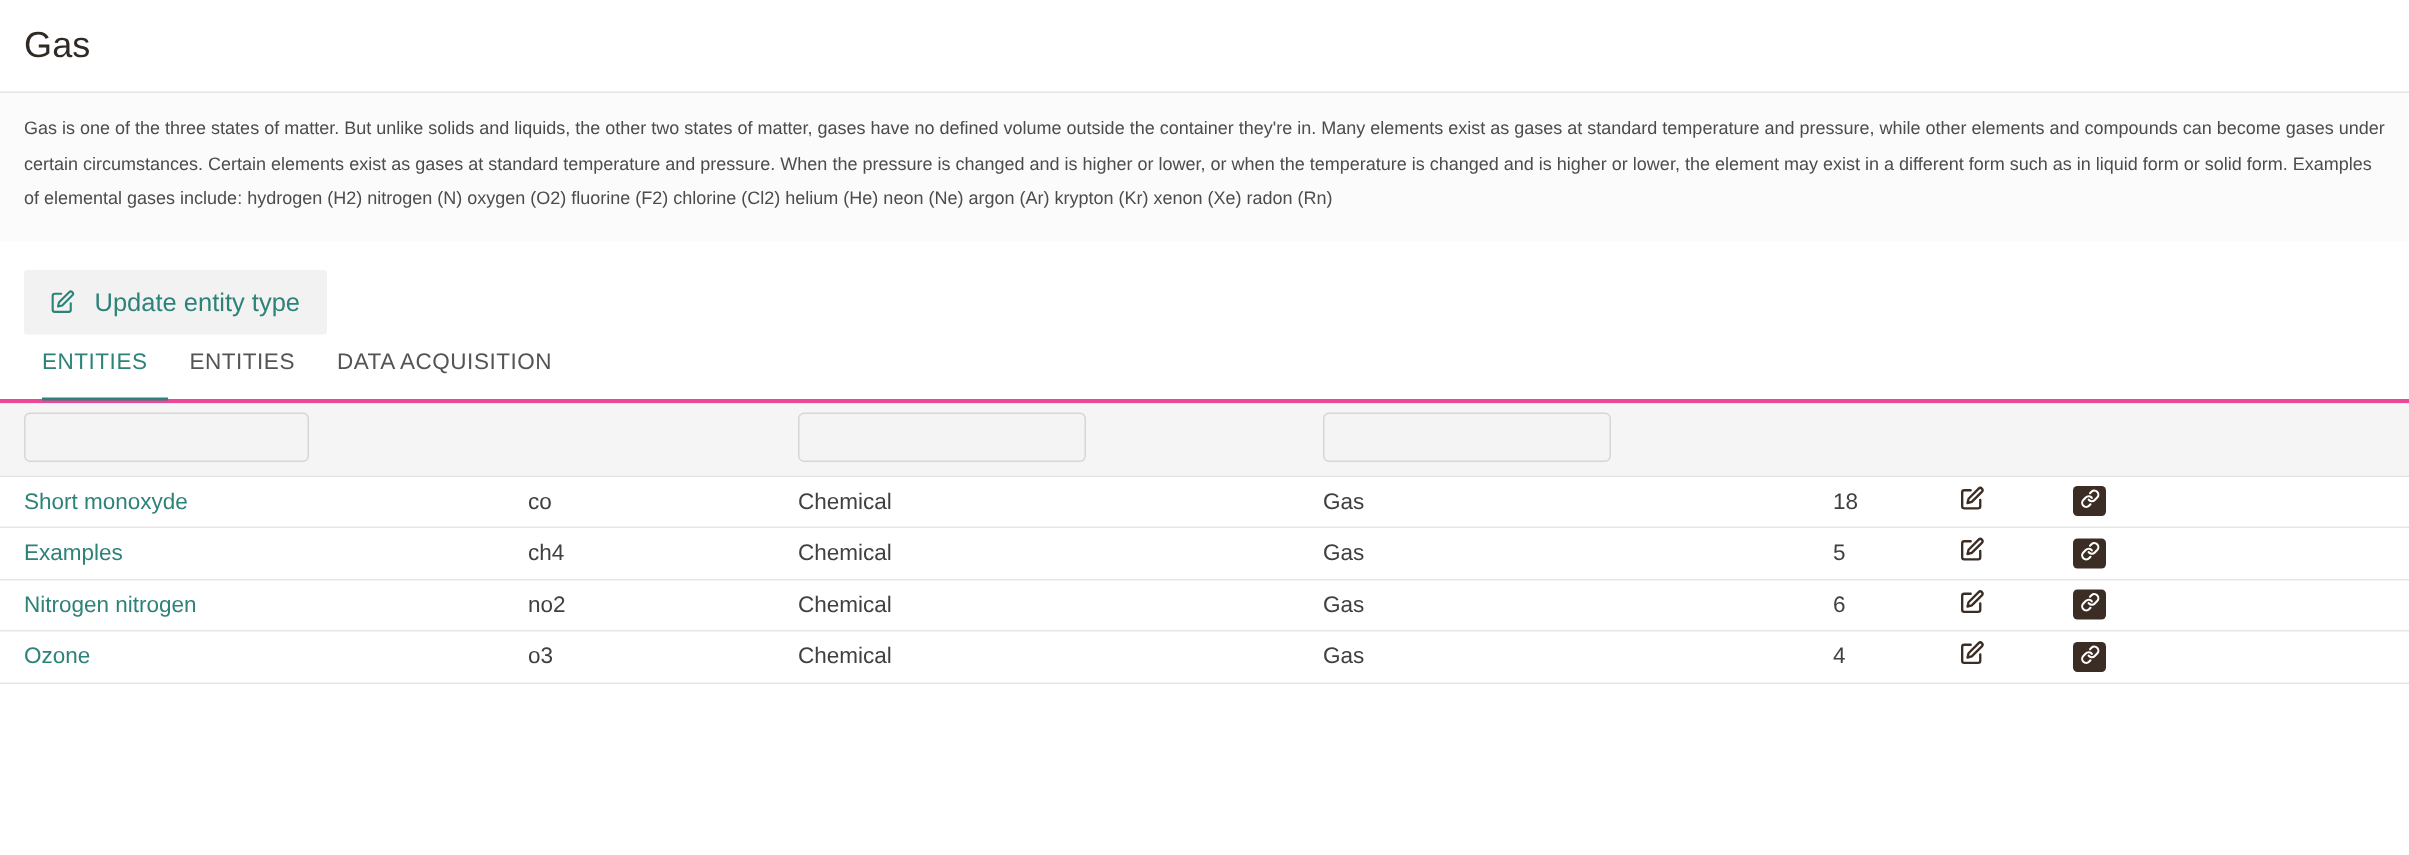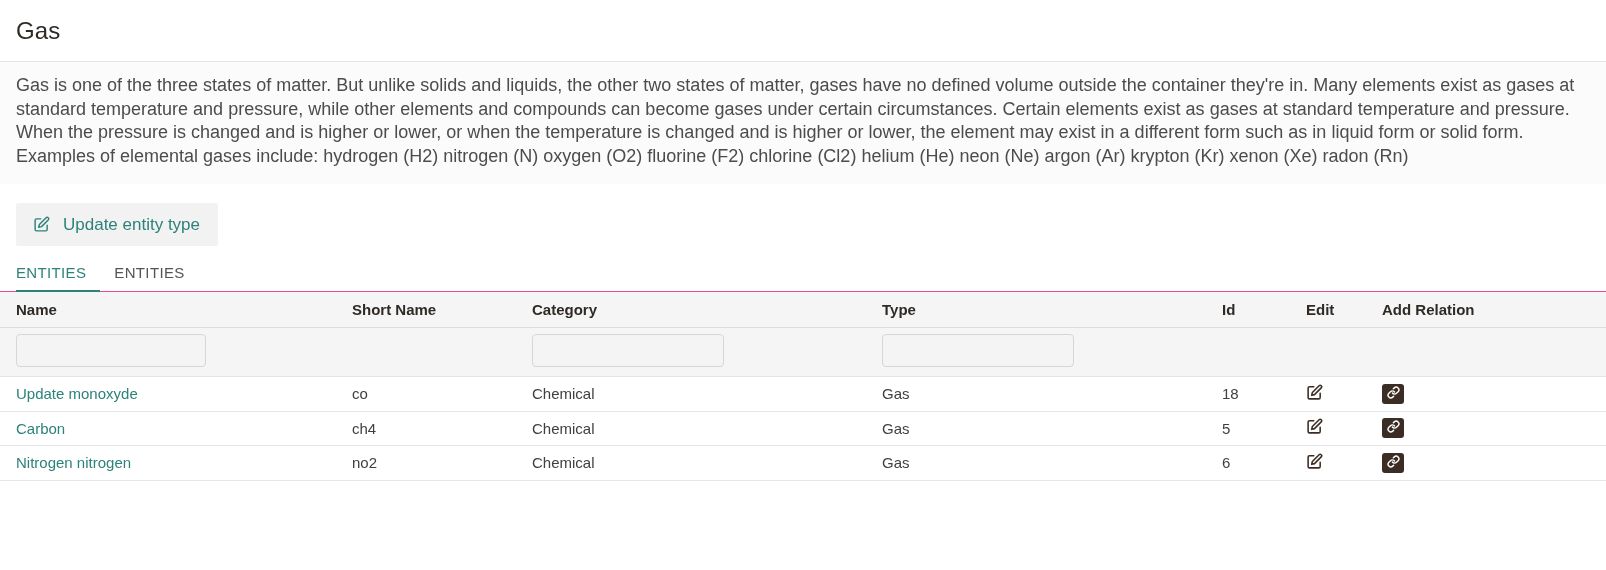--- a/index.html
+++ b/index.html
@@ -30,21 +30,21 @@
     letter-spacing: .1px;
   }
 
   
   .description-panel {
     background: #fbfbfb;
     padding: 12px 16px 16px 16px;
     border-bottom: 1px solid #ffffff;
   }
   .description-text {
-    font-size: 18px;
+    font-size: 12px;
     line-height: 23.5px;
     color: #4c4c4c;
     max-width: 1578px;
     text-align: left;
   }
 
   
   .action-bar {
     padding: 18px 16px 10px 16px;
     background: #ffffff;
@@ -61,23 +61,22 @@
     font-size: 17px;
     color: #2d8279;
     cursor: pointer;
     line-height: 1;
   }
   .btn-update svg { display: block; }
 
   
   .tabs {
     display: flex;
-    align-items: flex-end;
-    padding: 0 16px;
-    border-bottom: 1px solid #ec4899;
+    padding: 0 28px;
+    border-bottom: 3px solid #ec4899;
     background: #ffffff;
     height: 36px;
     gap: 0;
   }
   .tab {
     font-size: 15px;
     letter-spacing: .35px;
     color: #545454;
     padding: 0 14px 9px 14px;
     cursor: pointer;
@@ -200,64 +199,56 @@
         <path d="M18.5 2.5a2.12 2.12 0 0 1 3 3L12 15l-4 1 1-4 9.5-9.5z"></path>
       </svg>
     </span>
     <span>Update entity type</span>
   </button>
 </div>
 
 <div class="tabs">
   <div class="tab active">ENTITIES</div>
   <div class="tab">ENTITIES</div>
+  <div class="tab">DATA ACQUISITION</div>
 </div>
 
 <div class="table-wrap">
   <table class="entities">
     <colgroup>
       <col class="col-name">
         <col class="col-short">
         <col class="col-cat">
         <col class="col-type">
       <col class="col-id">
         <col class="col-edit">
         <col class="col-rel">
     </colgroup>
     <thead>
-      <tr>
-        <th>Name</th>
-        <th>Short Name</th>
-        <th>Category</th>
-        <th>Type</th>
-        <th>Id</th>
-        <th>Edit</th>
-        <th>Add Relation</th>
-      </tr>
       <tr class="filter-row">
         <td>
           <input class="filter-input" type="text" placeholder="" style="">
         </td>
         <td></td>
         <td>
           <input class="filter-input wide" type="text" placeholder="" style="">
         </td>
         <td>
           <input class="filter-input wide" type="text" placeholder="" style="">
         </td>
         <td></td>
         <td></td>
         <td></td>
       </tr>
     </thead>
     <tbody>
 
       <tr>
         <td>
-          <a class="entity-link">Update monoxyde</a>
+          <a class="entity-link">Short monoxyde</a>
         </td>
         <td>co</td>
         <td>Chemical</td>
         <td>Gas</td>
         <td class="cell-id">18</td>
         <td>
           <button class="btn-edit">
             <span>
               <svg width="17" height="17" viewBox="0 0 24 24" fill="none" stroke="#3b2d24" stroke-width="2.2" stroke-linecap="round" stroke-linejoin="round">
                 <path d="M20 13v6a2 2 0 0 1-2 2H5a2 2 0 0 1-2-2V6a2 2 0 0 1 2-2h6"></path>
@@ -273,21 +264,21 @@
                 <path d="M10 13a5 5 0 0 0 7.54.54l3-3a5 5 0 0 0-7.07-7.07l-1.72 1.71"></path>
                 <path d="M14 11a5 5 0 0 0-7.54-.54l-3 3a5 5 0 0 0 7.07 7.07l1.71-1.71"></path>
               </svg>
             </span>
           </button>
         </td>
       </tr>
 
       <tr>
         <td>
-          <a class="entity-link">Carbon</a>
+          <a class="entity-link">Examples</a>
         </td>
         <td>ch4</td>
         <td>Chemical</td>
         <td>Gas</td>
         <td class="cell-id">5</td>
         <td>
           <button class="btn-edit">
             <span>
               <svg width="17" height="17" viewBox="0 0 24 24" fill="none" stroke="#3b2d24" stroke-width="2.2" stroke-linecap="round" stroke-linejoin="round">
                 <path d="M20 13v6a2 2 0 0 1-2 2H5a2 2 0 0 1-2-2V6a2 2 0 0 1 2-2h6"></path>
@@ -331,16 +322,45 @@
             <span>
               <svg width="13" height="13" viewBox="0 0 24 24" fill="none" stroke="#ffffff" stroke-width="2.6" stroke-linecap="round" stroke-linejoin="round">
                 <path d="M10 13a5 5 0 0 0 7.54.54l3-3a5 5 0 0 0-7.07-7.07l-1.72 1.71"></path>
                 <path d="M14 11a5 5 0 0 0-7.54-.54l-3 3a5 5 0 0 0 7.07 7.07l1.71-1.71"></path>
               </svg>
             </span>
           </button>
         </td>
       </tr>
 
+      <tr>
+        <td>
+          <a class="entity-link">Ozone</a>
+        </td>
+        <td>o3</td>
+        <td>Chemical</td>
+        <td>Gas</td>
+        <td class="cell-id">4</td>
+        <td>
+          <button class="btn-edit">
+            <span>
+              <svg width="17" height="17" viewBox="0 0 24 24" fill="none" stroke="#3b2d24" stroke-width="2.2" stroke-linecap="round" stroke-linejoin="round">
+                <path d="M20 13v6a2 2 0 0 1-2 2H5a2 2 0 0 1-2-2V6a2 2 0 0 1 2-2h6"></path>
+                <path d="M18.5 2.5a2.12 2.12 0 0 1 3 3L12 15l-4 1 1-4 9.5-9.5z"></path>
+              </svg>
+            </span>
+          </button>
+        </td>
+        <td>
+          <button class="btn-relation">
+            <span>
+              <svg width="13" height="13" viewBox="0 0 24 24" fill="none" stroke="#ffffff" stroke-width="2.6" stroke-linecap="round" stroke-linejoin="round">
+                <path d="M10 13a5 5 0 0 0 7.54.54l3-3a5 5 0 0 0-7.07-7.07l-1.72 1.71"></path>
+                <path d="M14 11a5 5 0 0 0-7.54-.54l-3 3a5 5 0 0 0 7.07 7.07l1.71-1.71"></path>
+              </svg>
+            </span>
+          </button>
+        </td>
+      </tr>
 
     </tbody>
   </table>
 </div>
 
 </body></html>

